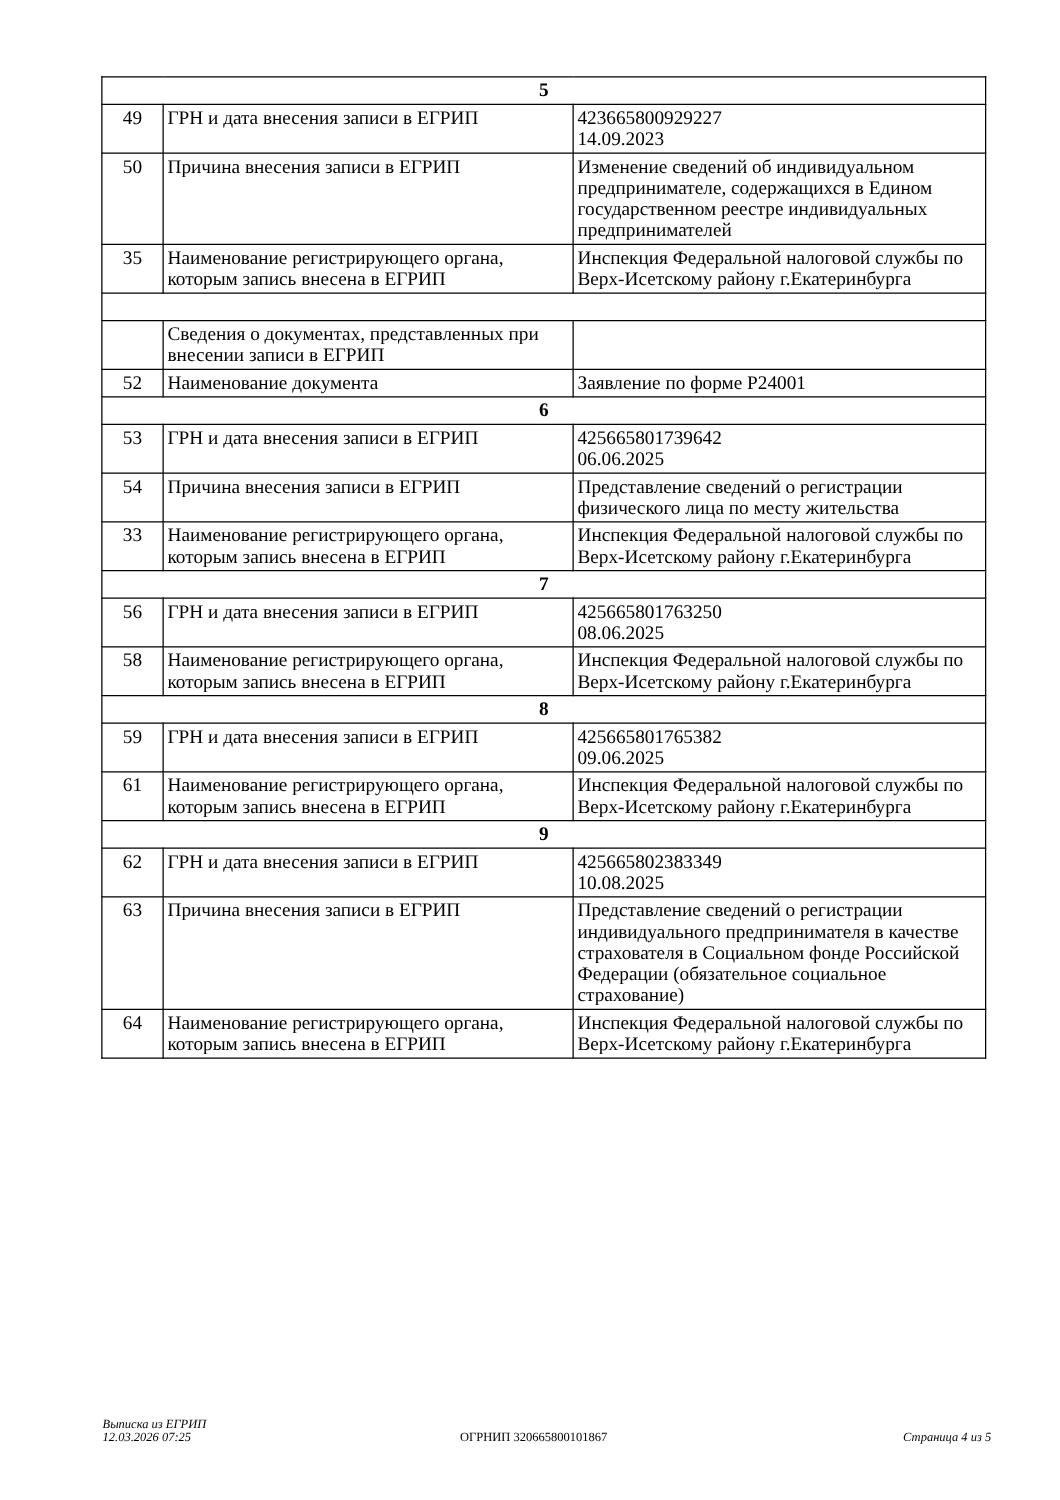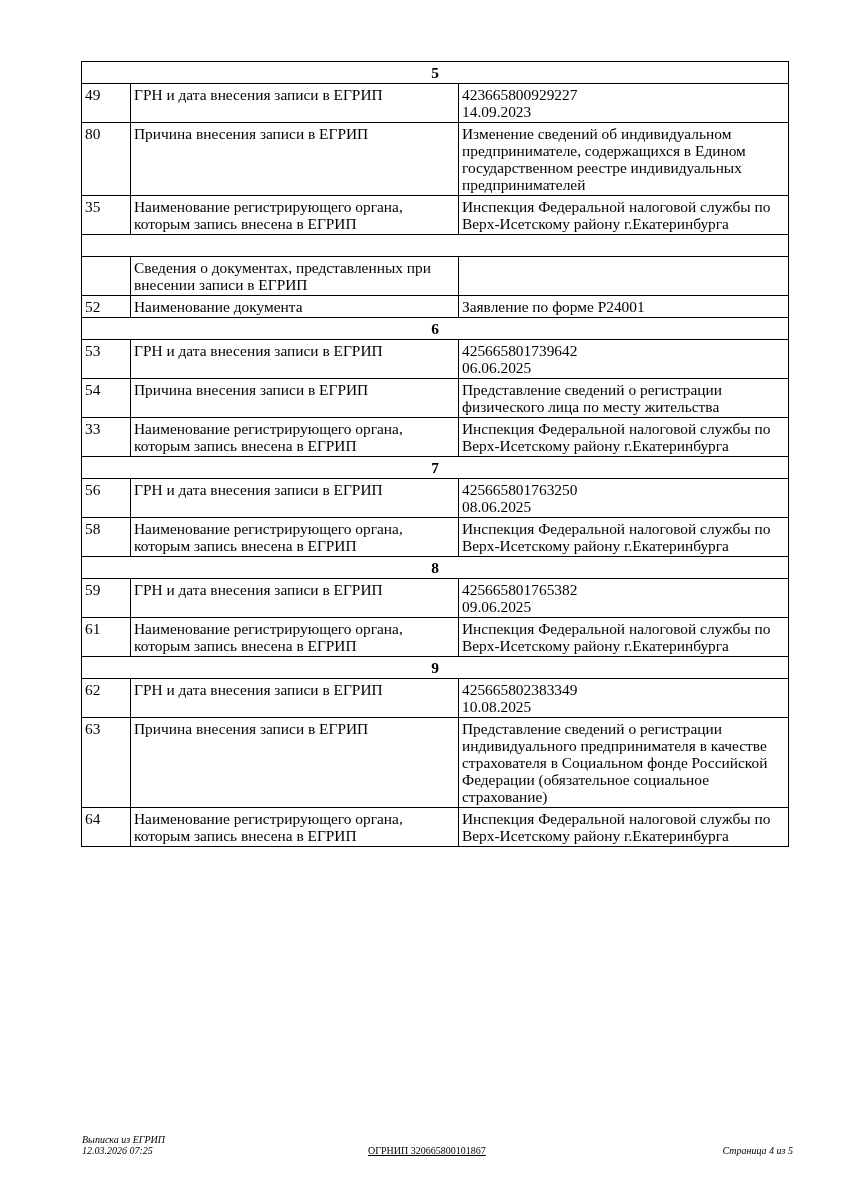--- a/index.html
+++ b/index.html
@@ -5,27 +5,27 @@
   html, body { margin: 0; padding: 0; background: #ffffff; }
   body { width: 848px; height: 1200px; position: relative; overflow: hidden;
          font-family: "Liberation Serif", "DejaVu Serif", serif; color: #000; }
   .page { position: absolute; left: 0; top: 0; width: 848px; height: 1200px; }
   table.egrip { position: absolute; left: 81px; top: 61px; width: 707px;
     border-collapse: collapse; table-layout: fixed; font-size: 15.4px; line-height: 17px; }
   table.egrip td { border: 1px solid #000; vertical-align: top; padding: 2px 3px 2px 3px; }
   col.c-num { width: 49px; }
   col.c-label { width: 328px; }
   col.c-value { width: 330px; }
-  td.num { text-align: left; }
+  td.num { text-align: center; }
   td.section { text-align: center; font-weight: bold; padding: 2px 3px 3px 3px; height: 17px; }
   td.empty { height: 17px; }
   .value-line { display: block; }
   .footer { position: absolute; top: 1134px; left: 0; width: 848px; font-size: 10px; line-height: 11px; }
   .footer-left { position: absolute; left: 82px; top: 0; font-style: italic; }
-  .footer-center { position: absolute; left: 368px; top: 11px; text-decoration: underline; }
+  .footer-center { position: absolute; left: 368px; top: 11px; }
   .footer-right { position: absolute; right: 55px; top: 11px; font-style: italic; }
 </style>
 </head>
 <body>
 
 <div class="page">
   <table class="egrip">
     <colgroup>
       <col class="c-num">
         <col class="c-label">
@@ -37,21 +37,21 @@
         </tr>
         <tr>
           <td class="num">49</td>
           <td class="label">ГРН и дата внесения записи в ЕГРИП</td>
           <td class="value">
             <span class="value-line">423665800929227</span>
             <span class="value-line">14.09.2023</span>
           </td>
         </tr>
         <tr>
-          <td class="num">80</td>
+          <td class="num">50</td>
           <td class="label">Причина внесения записи в ЕГРИП</td>
           <td class="value">
             <span class="value-line">Изменение сведений об индивидуальном предпринимателе, содержащихся в Едином государственном реестре индивидуальных предпринимателей</span>
           </td>
         </tr>
         <tr>
           <td class="num">35</td>
           <td class="label">Наименование регистрирующего органа, которым запись внесена в ЕГРИП</td>
           <td class="value">
             <span class="value-line">Инспекция Федеральной налоговой службы по Верх-Исетскому району г.Екатеринбурга</span>

